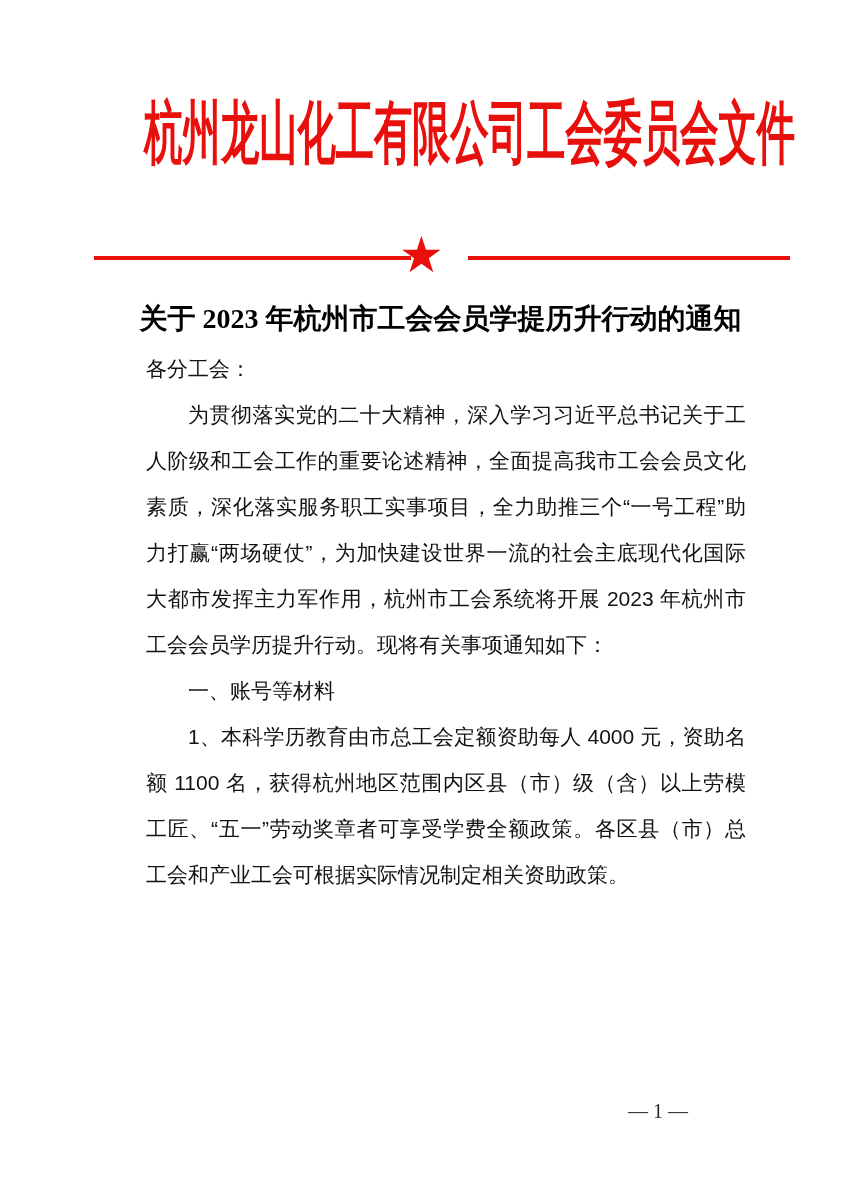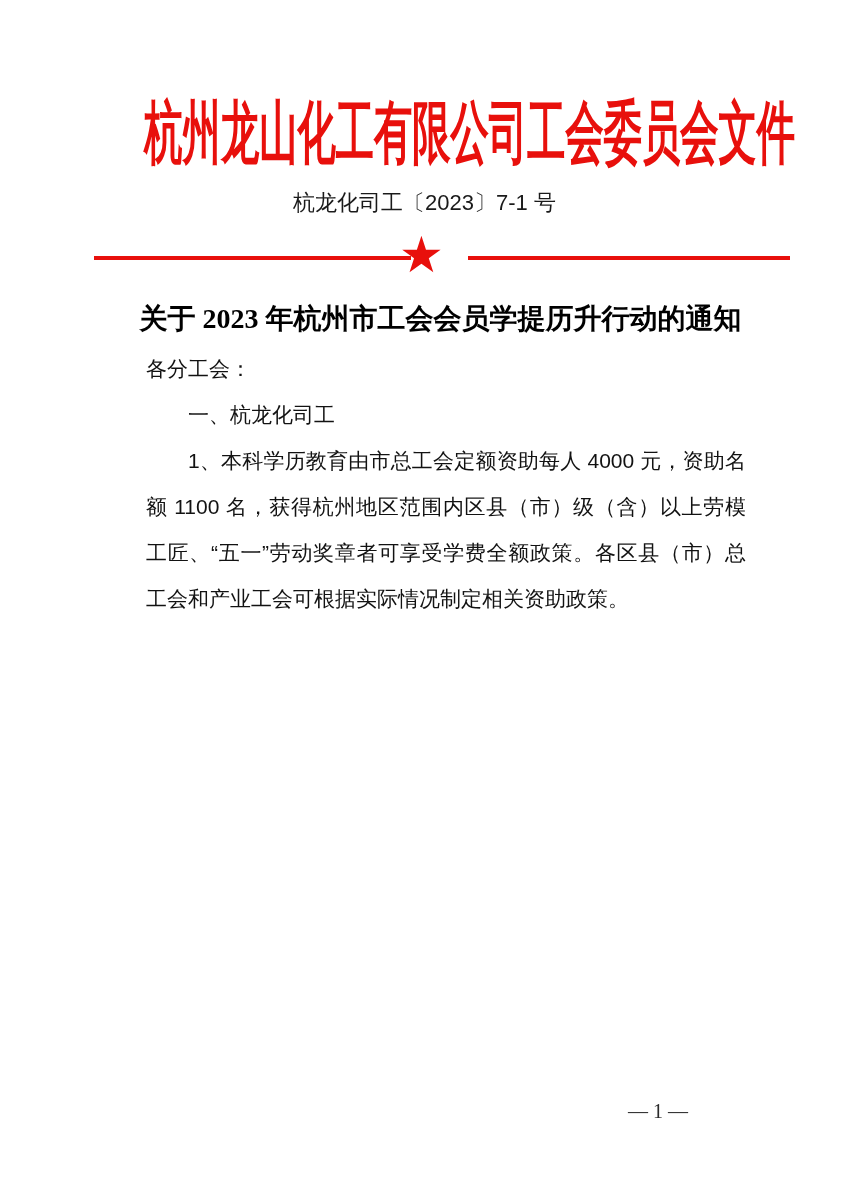--- a/index.html
+++ b/index.html
@@ -108,31 +108,31 @@
     font-family: "Liberation Serif", serif;
   }
 </style>
 </head>
 <body>
 
 <div class="page">
 
   <div class="org-title" style="color: rgb(232, 16, 12);">杭州龙山化工有限公司工会委员会文件</div>
 
-  <div class="doc-number">杭龙化司工〔2023〕7-1 号</div>
 
   <div class="rule-left" style="background-color: rgb(232, 16, 12);"></div>
 
   <div class="rule-star" style="color: rgb(232, 16, 12);">★</div>
 
   <div class="rule-right" style="background-color: rgb(232, 16, 12);"></div>
 
   <h2 class="notice-title">关于 2023 年杭州市工会会员学提历升行动的通知</h2>
 
   <div class="body-block">
     <p class="salutation">各分工会：</p>
-    <p class="indent">一、杭龙化司工</p>
+    <p class="indent">为贯彻落实党的二十大精神，深入学习习近平总书记关于工人阶级和工会工作的重要论述精神，全面提高我市工会会员文化素质，深化落实服务职工实事项目，全力助推三个“一号工程”助力打赢“两场硬仗”，为加快建设世界一流的社会主底现代化国际大都市发挥主力军作用，杭州市工会系统将开展 2023 年杭州市工会会员学历提升行动。现将有关事项通知如下：</p>
+    <p class="indent">一、账号等材料</p>
     <p class="indent">1、本科学历教育由市总工会定额资助每人 4000 元，资助名额 1100 名，获得杭州地区范围内区县（市）级（含）以上劳模工匠、“五一”劳动奖章者可享受学费全额政策。各区县（市）总工会和产业工会可根据实际情况制定相关资助政策。</p>
   </div>
 
   <div class="page-number">— 1 —</div>
 
 </div>
 
 </body></html>

